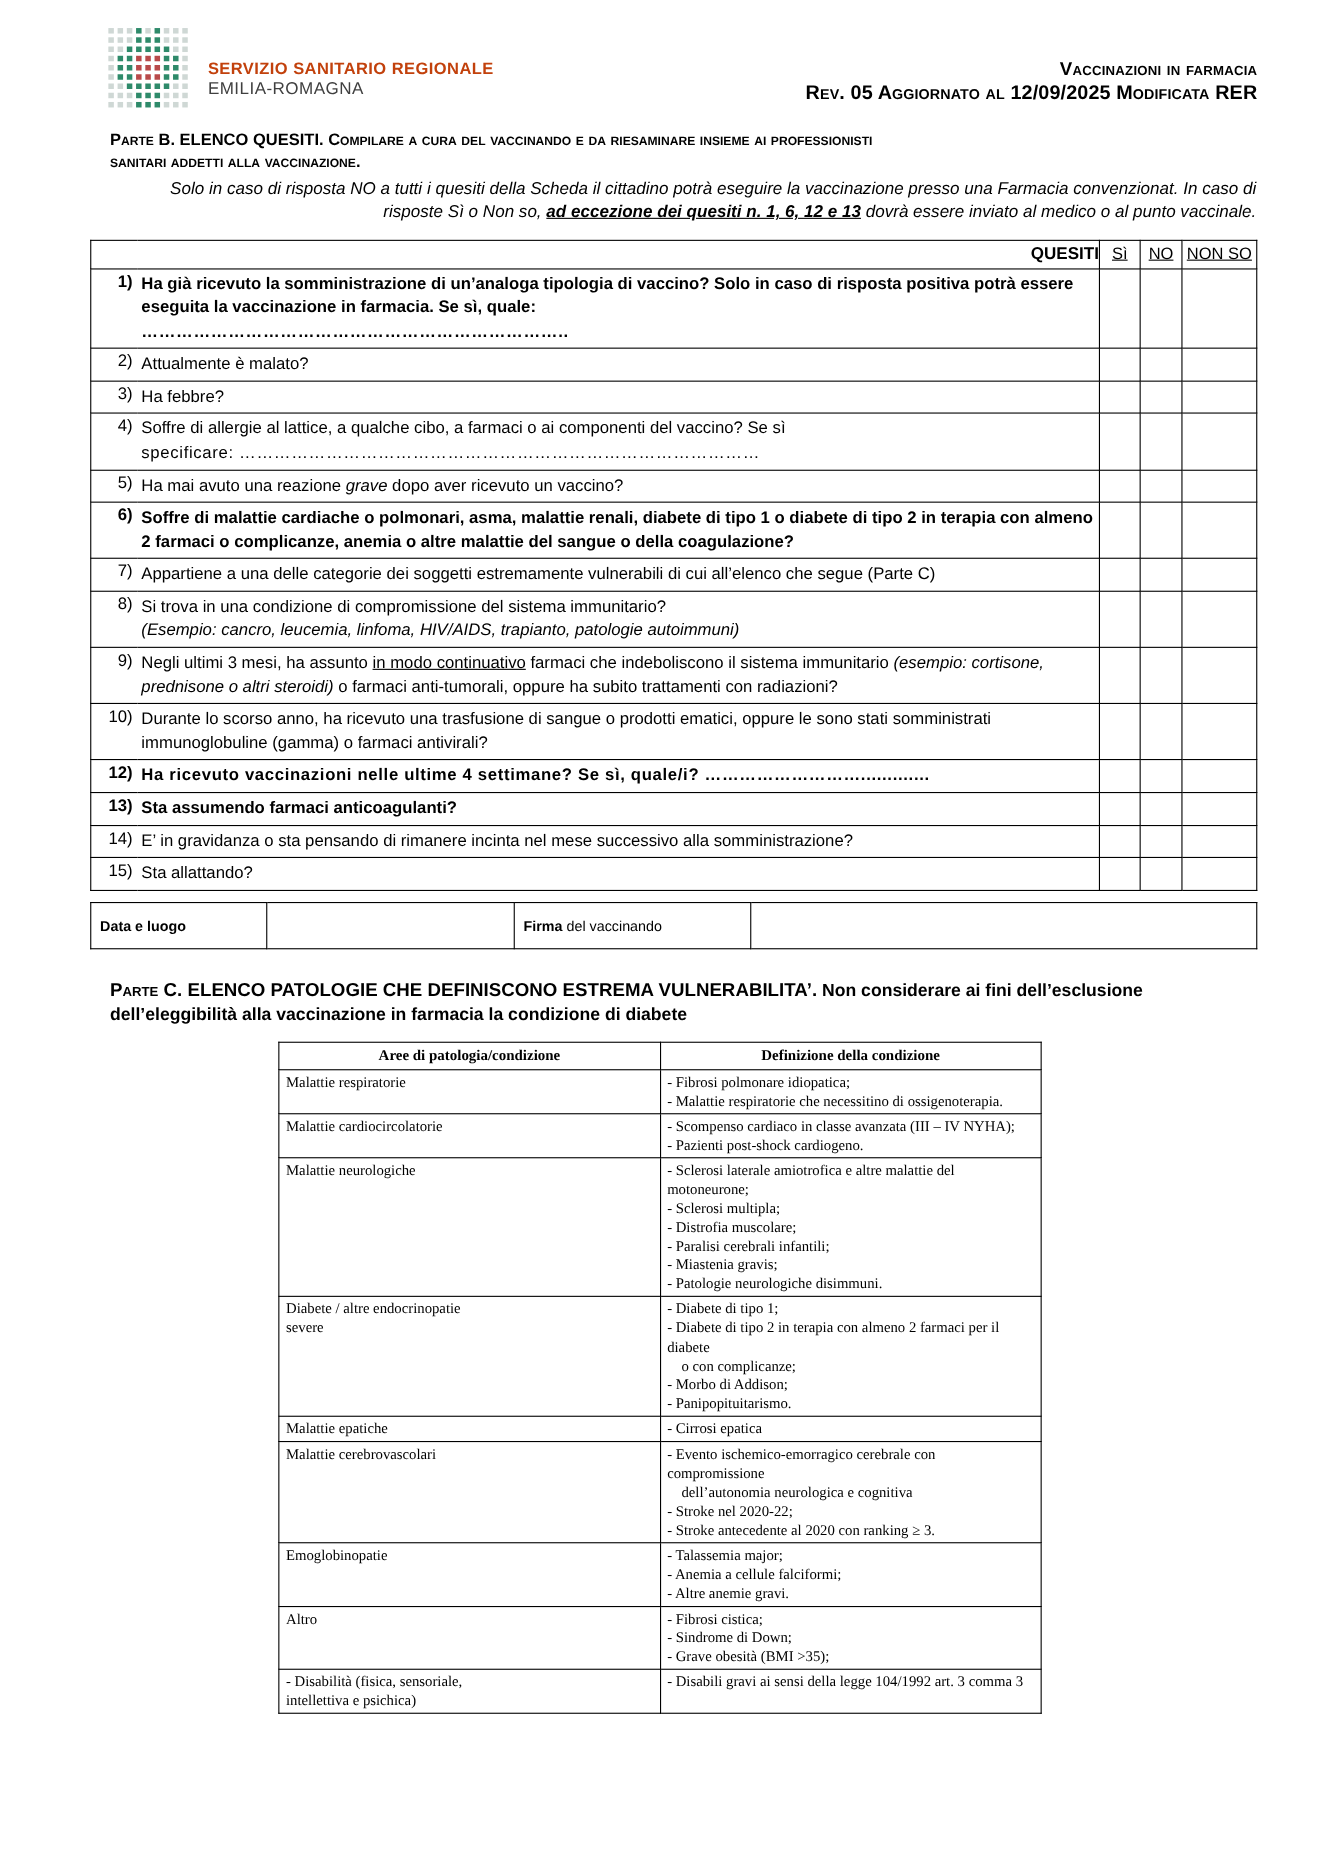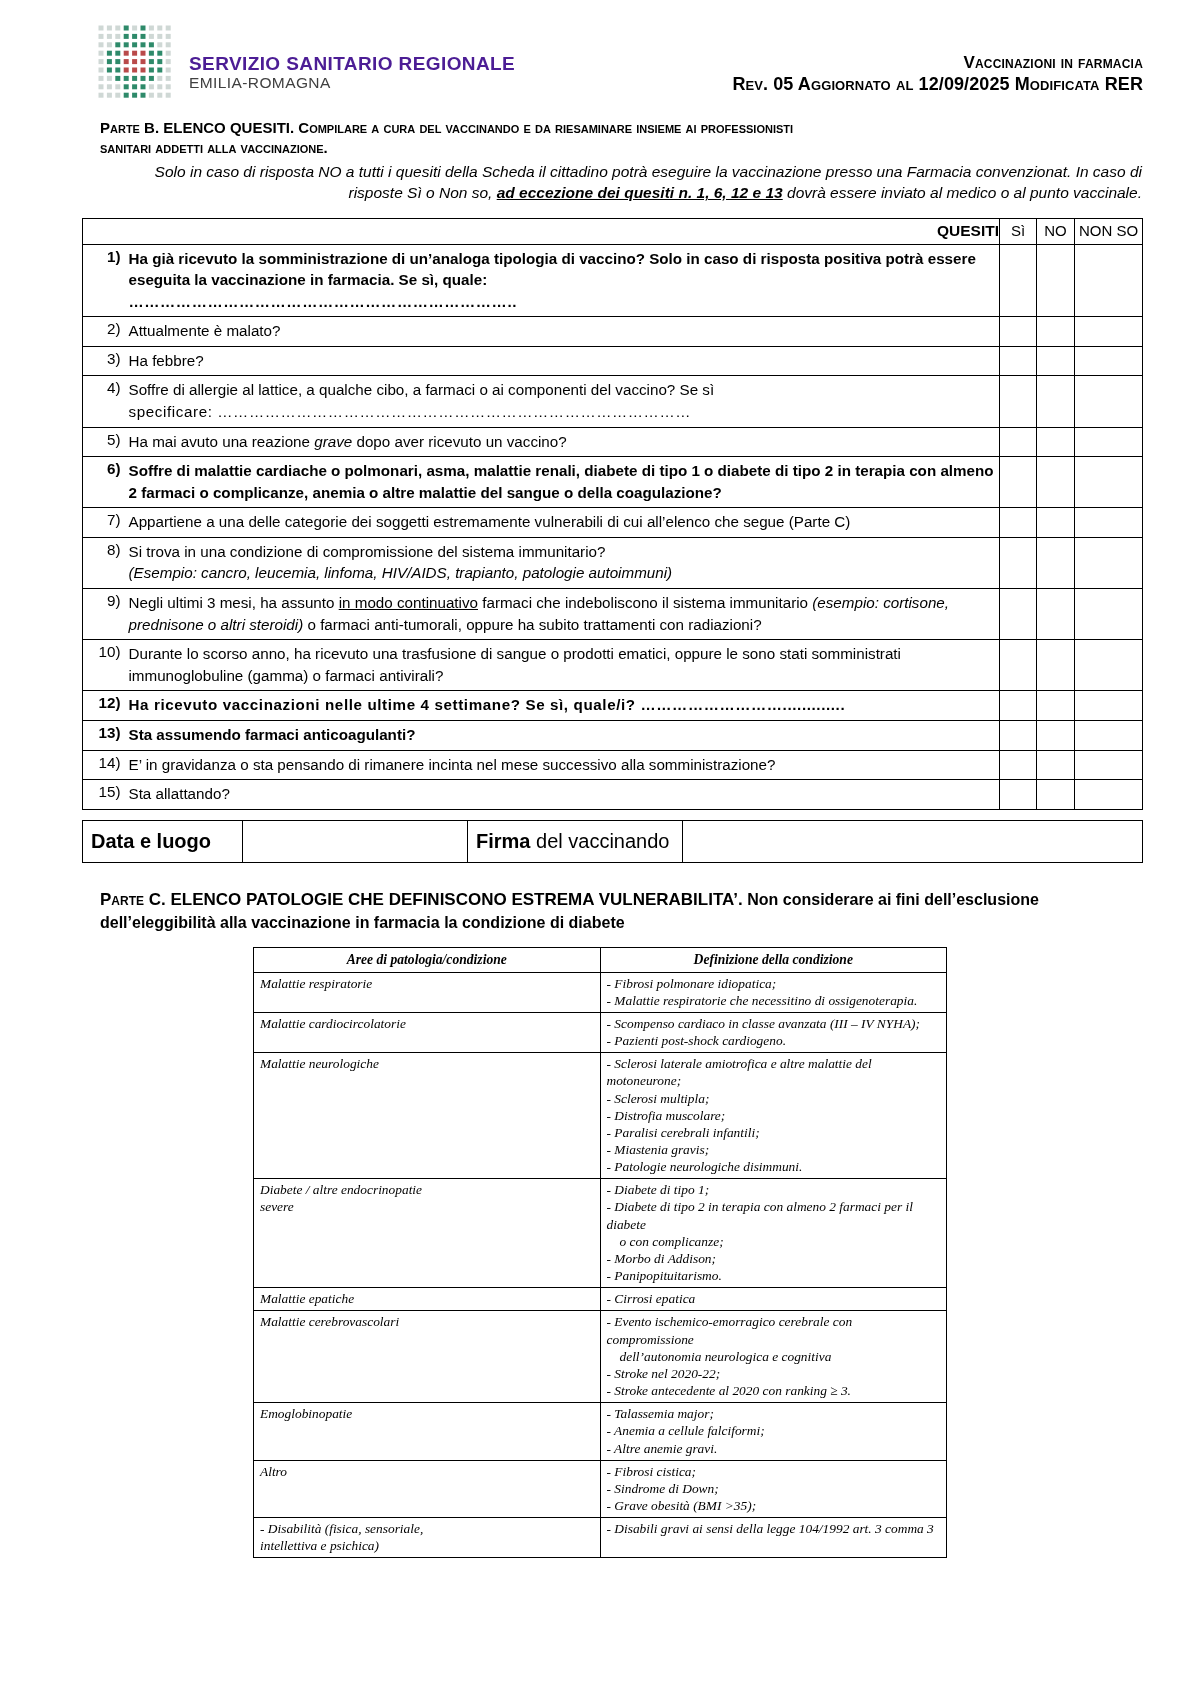--- a/index.html
+++ b/index.html
@@ -29,24 +29,24 @@
     gap: 14px;
   }
   .logo-grid {
     width: 78px;
     height: 82px;
     position: relative;
   }
   .logo-grid svg { display: block; }
   .logo-text { line-height: 1.12; padding-top: 14px; }
   .logo-line1 {
-    font-size: 19px;
+    font-size: 15px;
     font-weight: bold;
     letter-spacing: 0.4px;
-    color: #4c1d95;
+    color: #c2410c;
   }
   .logo-line2 {
     font-size: 15.5px;
     font-weight: normal;
     letter-spacing: 0.4px;
     color: #404040;
   }
   .doc-title-block {
     position: absolute;
     right: 57px;
@@ -109,20 +109,21 @@
     font-size: 15.5px;
     font-weight: bold;
     padding: 3px 0 4px 0;
   }
   table.quesiti th.col-head {
     text-align: center;
     font-size: 15px;
     font-weight: normal;
     padding: 3px 1px 4px 1px;
     white-space: nowrap;
+    text-decoration: underline;
   }
   td.num {
     width: 42px;
     text-align: right;
     font-size: 15.2px;
     padding-right: 6px;
     padding-left: 2px;
     border-right: none !important;
   }
   td.qtext {
@@ -144,21 +145,21 @@
   .firma-wrap { padding: 0 57px 0 82px; margin-top: 10px; }
   table.firma {
     width: 100%;
     border-collapse: collapse;
     table-layout: fixed;
   }
   table.firma td {
     border: 1.6px solid #000;
     height: 42px;
     vertical-align: middle;
-    font-size: 20px;
+    font-size: 13px;
     padding: 2px 8px;
   }
   td.f-label { width: 160px; font-weight: bold; }
   td.f-blank1 { width: 225px; }
   td.f-firma { width: 215px; }
   td.f-firma .lab { font-weight: bold; }
   td.f-firma .sub { font-weight: normal; }
 
   
   .parte-c-head {
@@ -180,21 +181,20 @@
     width: 694px;
     table-layout: fixed;
     font-family: "Liberation Serif", serif;
   }
   table.patologie td, table.patologie th {
     border: 1px solid #000;
     vertical-align: top;
     padding: 2px 5px 3px 6px;
     font-size: 13.4px;
     line-height: 1.28;
-    font-style: italic;
   }
   table.patologie th {
     text-align: center;
     font-weight: bold;
     font-size: 13.6px;
     padding: 3px 4px;
   }
   td.pc-area { width: 246px; }
   td.pc-def { width: 448px; }
   .pc-cont { padding-left: 13px; }

